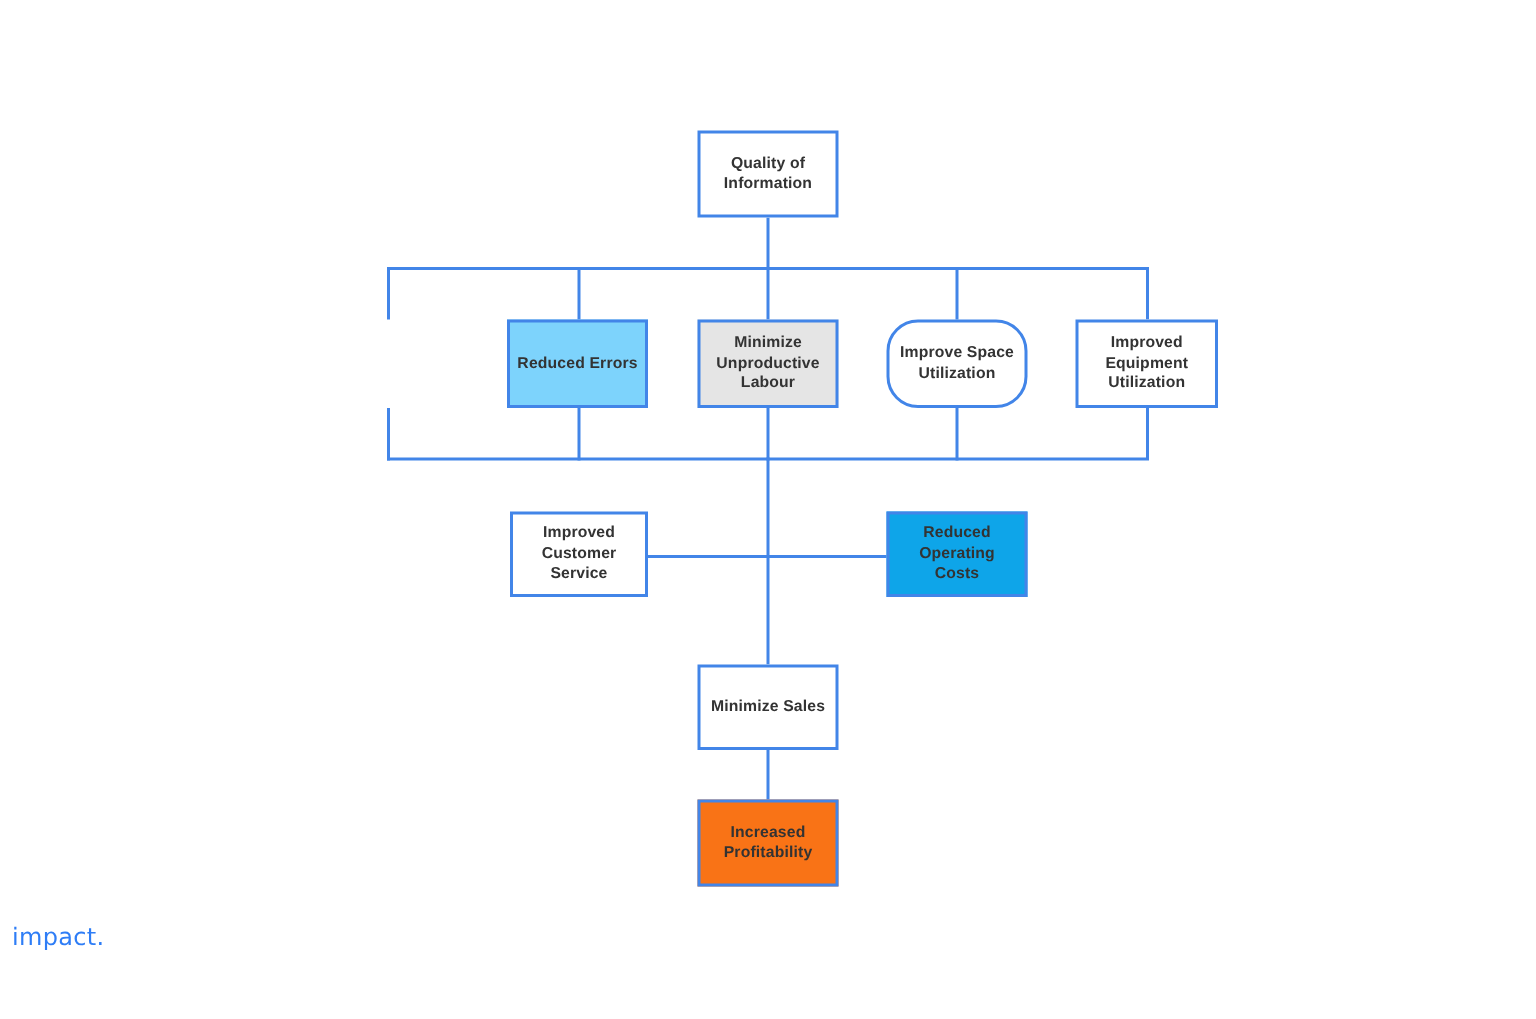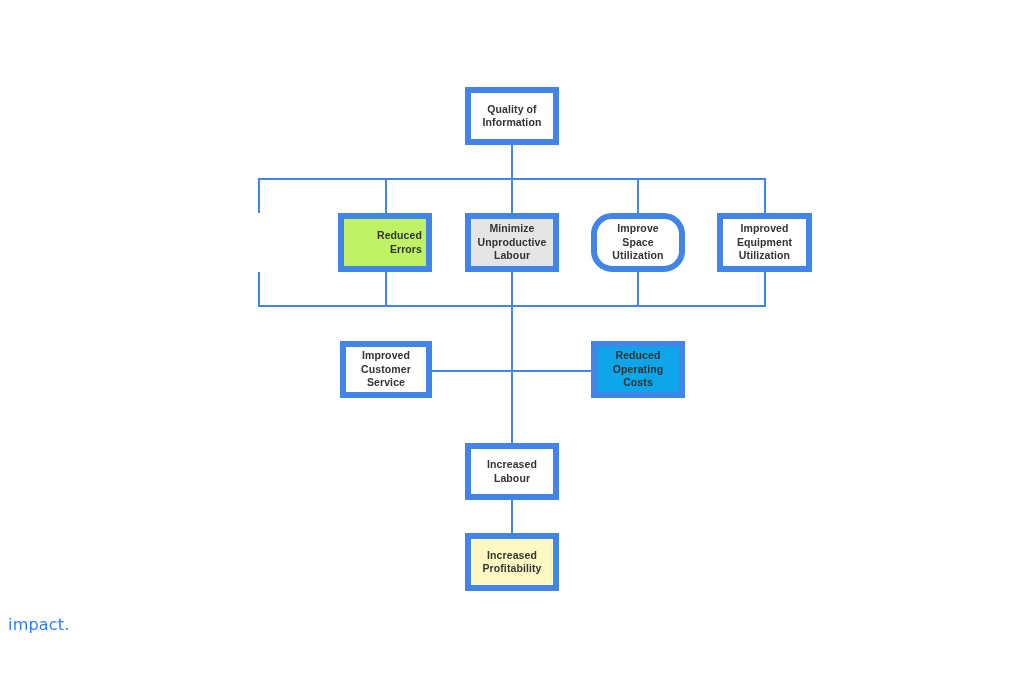--- a/index.html
+++ b/index.html
@@ -17,21 +17,21 @@
   #diagram-canvas {
     position: absolute;
     left: 0;
     top: 0;
     width: 1024px;
     height: 679px;
   }
   .node {
     position: absolute;
     box-sizing: border-box;
-    border: 6px solid #1d4ed8;
+    border: 2px solid #1d4ed8;
     background: #ffffff;
     display: flex;
     align-items: center;
     justify-content: center;
     text-align: center;
     z-index: 5;
   }
   .node .node-label {
     font-size: 10.5px;
     font-weight: bold;
@@ -77,21 +77,21 @@
     <div class="connector v" style="left: 764px; top: 272px; height: 35px; background: rgb(66, 133, 232);"></div>
     <div class="connector h" style="left: 258px; top: 305px; width: 506px; background: rgb(66, 133, 232);"></div>
     <div class="connector v" style="left: 511px; top: 305px; height: 138px; background: rgb(66, 133, 232);"></div>
     <div class="connector h" style="left: 432px; top: 370px; width: 80px; background: rgb(66, 133, 232);"></div>
     <div class="connector h" style="left: 511px; top: 370px; width: 80px; background: rgb(66, 133, 232);"></div>
     <div class="connector v" style="left: 511px; top: 500px; height: 33px; background: rgb(66, 133, 232);"></div>
     <div class="node" style="left: 465px; top: 87px; width: 94px; height: 58px; border-color: rgb(66, 133, 232); background: rgb(255, 255, 255);">
       <span class="node-label" style="color: rgb(51, 51, 51);">Quality of
 Information</span>
     </div>
-    <div class="node" style="left: 338px; top: 213px; width: 94px; height: 59px; border-color: rgb(66, 133, 232); background: #bef264; text-align: right;">
+    <div class="node" style="left: 338px; top: 213px; width: 94px; height: 59px; border-color: rgb(66, 133, 232); background: #7dd3fc; text-align: right;">
       <span class="node-label" style="color: rgb(51, 51, 51);">Reduced Errors</span>
     </div>
     <div class="node" style="left: 465px; top: 213px; width: 94px; height: 59px; border-color: rgb(66, 133, 232); background: #e5e5e5;">
       <span class="node-label" style="color: rgb(51, 51, 51);">Minimize
 Unproductive
 Labour</span>
     </div>
     <div class="node" style="left: 591px; top: 213px; width: 94px; height: 59px; border-color: rgb(66, 133, 232); background: rgb(255, 255, 255); border-radius: 21px;">
       <span class="node-label" style="color: rgb(51, 51, 51);">Improve Space
 Utilization</span>
@@ -104,21 +104,21 @@
     <div class="node" style="left: 340px; top: 341px; width: 92px; height: 57px; border-color: rgb(66, 133, 232); background: rgb(255, 255, 255);">
       <span class="node-label" style="color: rgb(51, 51, 51);">Improved
 Customer
 Service</span>
     </div>
     <div class="node" style="left: 591px; top: 341px; width: 94px; height: 57px; border-color: rgb(66, 133, 232); background: #0ea5e9;">
       <span class="node-label" style="color: rgb(51, 51, 51);">Reduced
 Operating Costs</span>
     </div>
     <div class="node" style="left: 465px; top: 443px; width: 94px; height: 57px; border-color: rgb(66, 133, 232); background: rgb(255, 255, 255);">
-      <span class="node-label" style="color: rgb(51, 51, 51);">Increased Labour</span>
+      <span class="node-label" style="color: rgb(51, 51, 51);">Minimize Sales</span>
     </div>
-    <div class="node" style="left: 465px; top: 533px; width: 94px; height: 58px; border-color: rgb(66, 133, 232); background: #fef9c3;">
+    <div class="node" style="left: 465px; top: 533px; width: 94px; height: 58px; border-color: rgb(66, 133, 232); background: #f97316;">
       <span class="node-label" style="color: rgb(51, 51, 51);">Increased
 Profitability</span>
     </div>
   </div>
 
 <div id="brand-logo" style="color: rgb(46, 125, 246);">impact.</div>
 
 </body></html>

